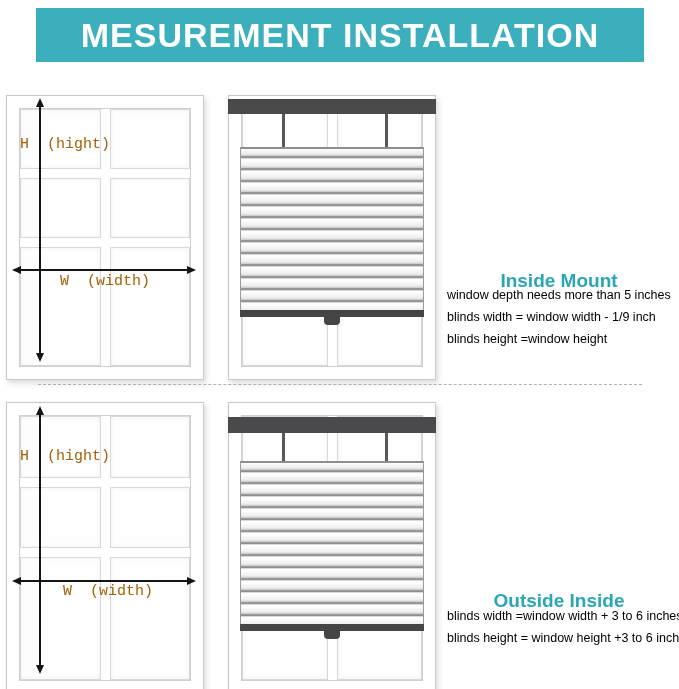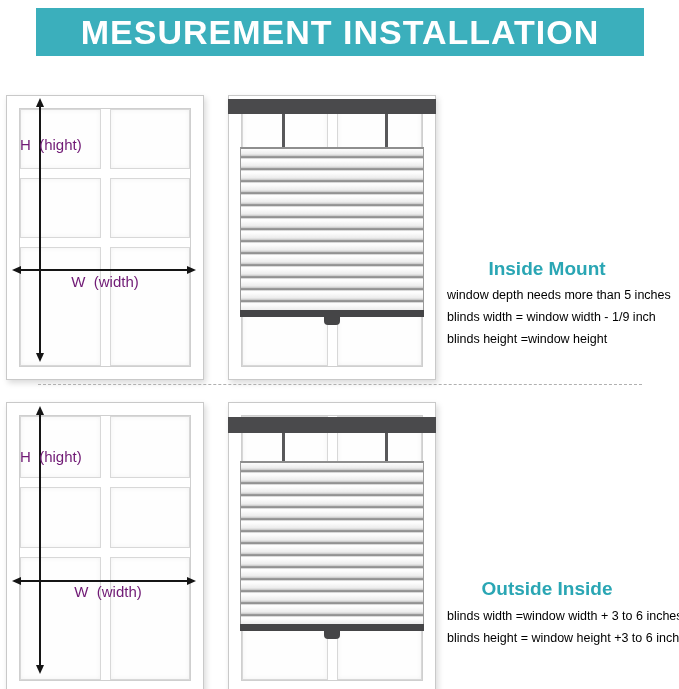--- a/index.html
+++ b/index.html
@@ -3,21 +3,21 @@
 <meta charset="utf-8">
 <style>
   html, body { margin:0; padding:0; background:#fff; }
   .page {
     position:relative; width:679px; height:689px; background:#ffffff;
     font-family:"Liberation Sans", sans-serif; overflow:hidden;
   }
 
   
   .banner {
-    position:absolute; left:36px; top:8px; width:608px; height:48px;
+    position:absolute; left:36px; top:8px; width:608px; height:54px;
     background:#3bafbc; display:flex; align-items:center; justify-content:center;
   }
   .banner h1 { margin:0; color:#ffffff; font-size:34px; font-weight:700; letter-spacing:1px; }
 
   
   .row { position:absolute; left:0; width:679px; }
   .row1 { top:88px;  height:296px; }
   .row2 { top:398px; height:291px; }
 
   
@@ -47,21 +47,21 @@
   .arrow-h::before { content:""; position:absolute; left:-9px; top:-3px; width:0; height:0;
     border-top:4px solid transparent; border-bottom:4px solid transparent; border-right:9px solid #151515; }
   .arrow-h::after { content:""; position:absolute; right:-9px; top:-3px; width:0; height:0;
     border-top:4px solid transparent; border-bottom:4px solid transparent; border-left:9px solid #151515; }
 
   .av1 { left:39px; top:19px;  height:246px; }
   .ah1 { left:21px; top:181px; width:166px; }
   .av2 { left:39px; top:17px;  height:250px; }
   .ah2 { left:21px; top:182px; width:166px; }
 
-  .dim-label { position:absolute; color:#701a75; font-size:15px; white-space:pre; }
+  .dim-label { position:absolute; color:#a16207; font-size:15px; white-space:pre;font-family:Liberation Mono, monospace; }
   .hl1 { left:20px; top:48px; }
   .wl1 { left:55px; top:185px; width:100px; text-align:center; }
   .hl2 { left:20px; top:50px; }
   .wl2 { left:58px; top:185px; width:100px; text-align:center; }
 
   
   .headrail { position:absolute; left:-1px; right:-1px; height:15px; background:#4a4a4c; }
   .blinds-win-1 .headrail { top:3px; }
   .blinds-win-2 .headrail { top:14px; height:16px; }
 
@@ -77,21 +77,21 @@
       #fdfdfd 0px, #ececec 5px, #c4c4c4 7px, #6e6e6e 8px, #fdfdfd 10px, #fdfdfd 12px);
     border-left:1px solid #9a9a9a; border-right:1px solid #9a9a9a; border-top:2px solid #8e8e8e;
   }
   .blinds-win-1 .shade { top:51px; }
   .blinds-win-2 .shade { top:58px; }
   .rail { position:absolute; left:-1px; right:-1px; bottom:0; height:7px; background:#454547; }
   .pull { position:absolute; top:100%; left:50%; transform:translateX(-50%);
     width:16px; height:8px; background:#454547; border-radius:0 0 4px 4px; }
 
   
-  .mount-heading { position:absolute; margin:0; width:196px; text-align:center;
+  .mount-heading { position:absolute; margin:12px; width:196px; text-align:center;
     color:#2aa6b4; font-size:19px; font-weight:700; }
   .mh1 { left:449px; top:170px; }
   .mh2 { left:449px; top:180px; }
   .info-lines { position:absolute; }
   .il1 { left:447px; top:200px; }
   .il2 { left:447px; top:211px; }
   .info-lines p { margin:0 0 8px 0; font-size:12.5px; line-height:14px; color:#000; white-space:nowrap; }
 
   
   .divider { position:absolute; left:38px; top:384px; width:604px; border-top:1px dashed #b0b0b0; }

